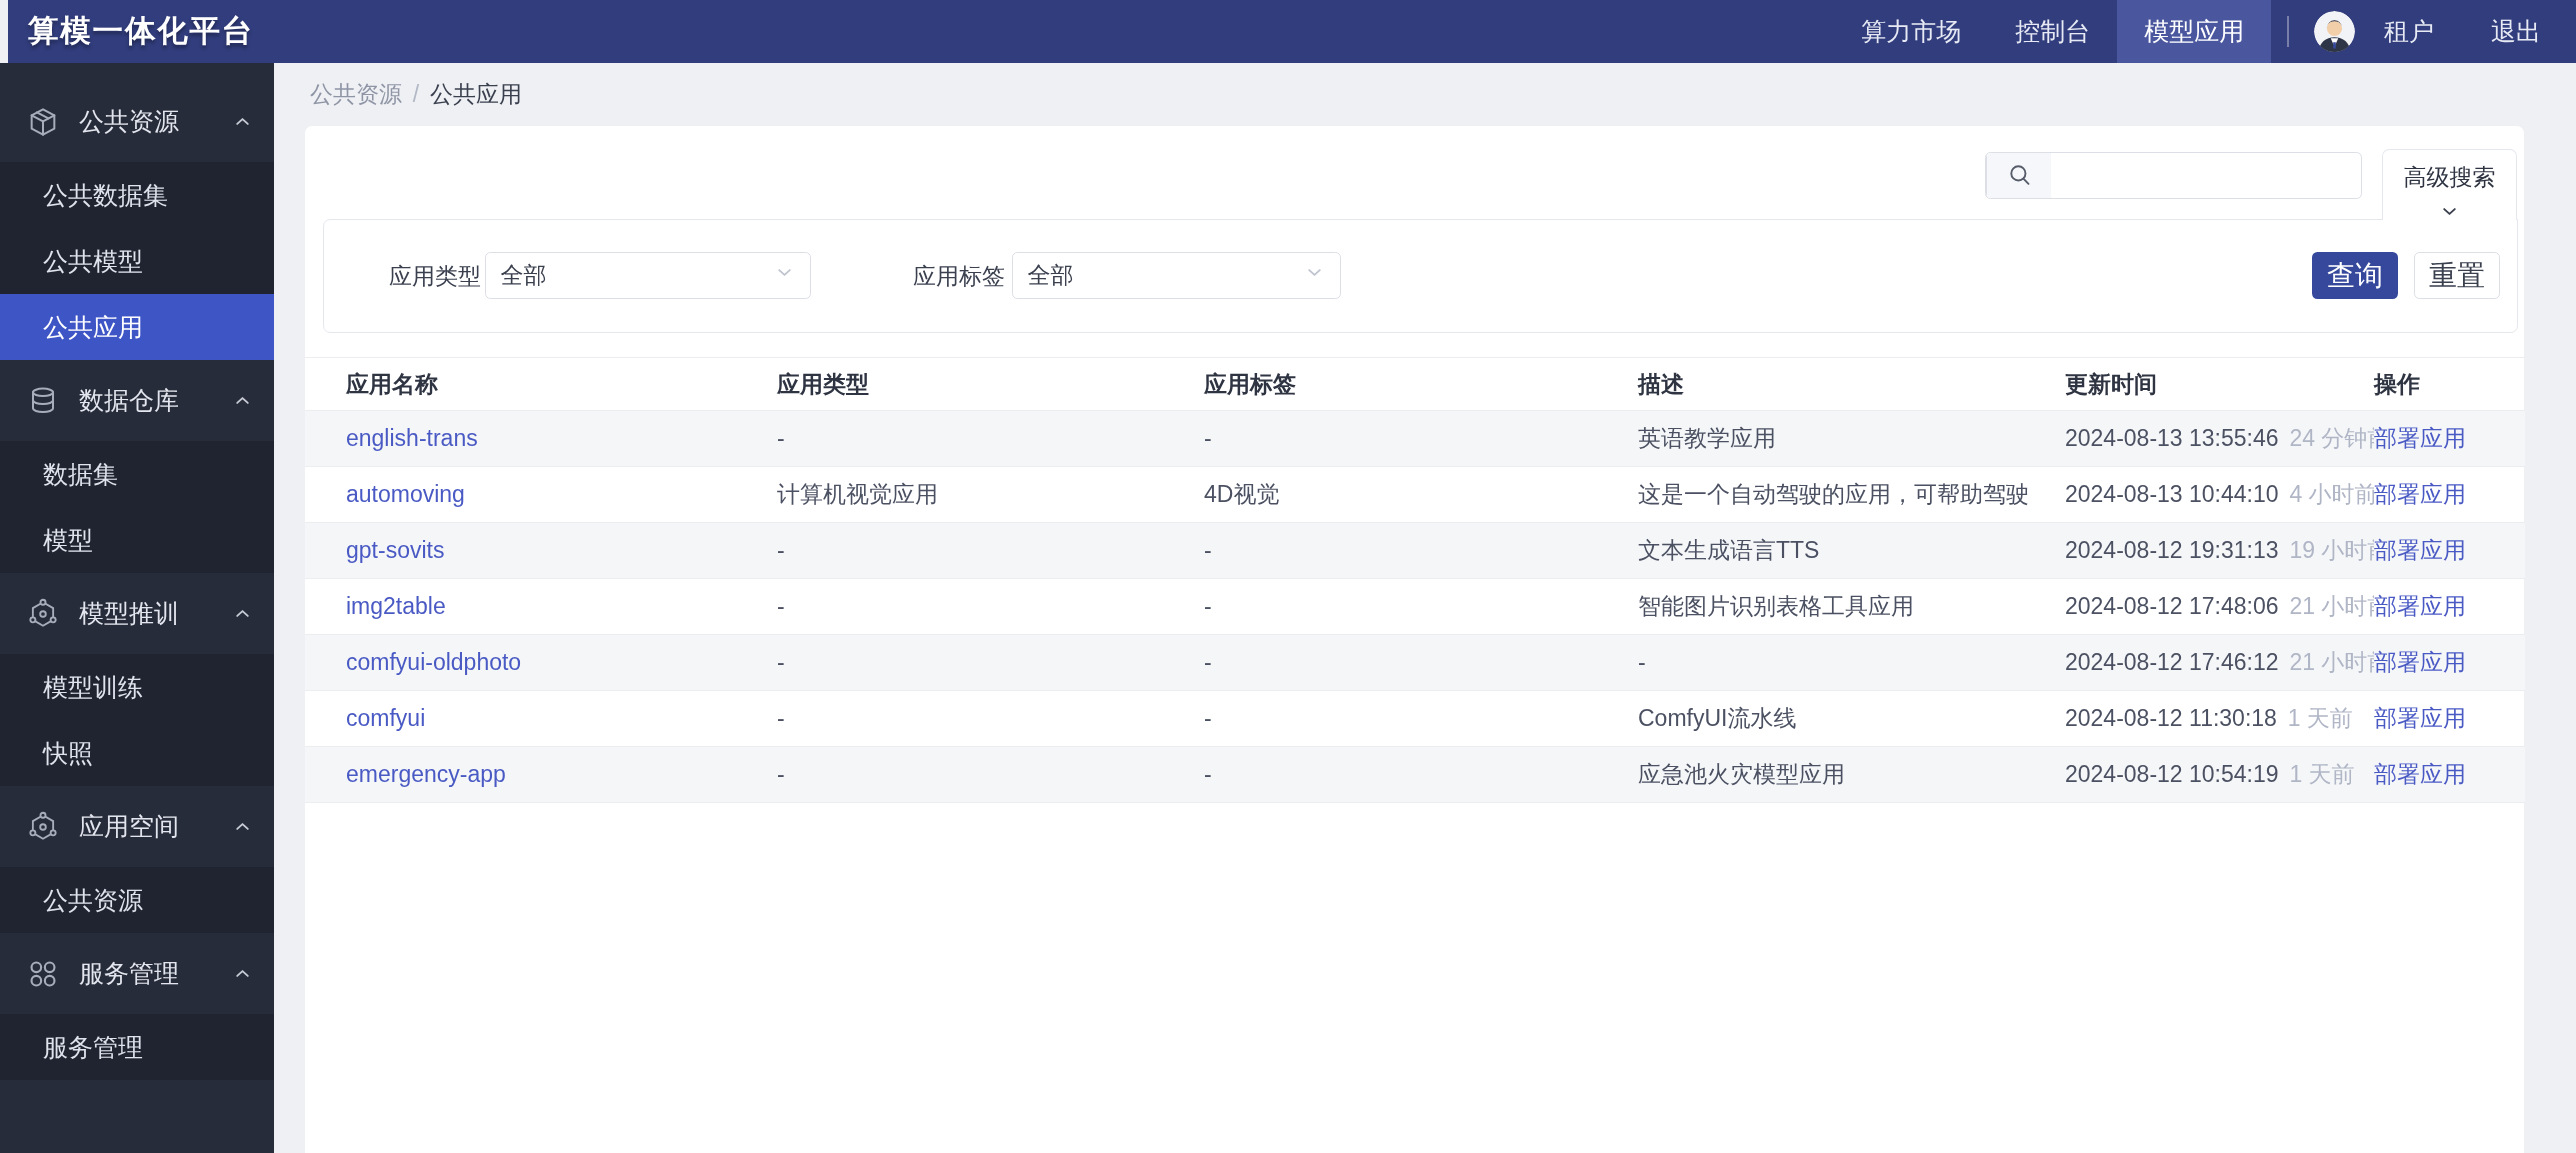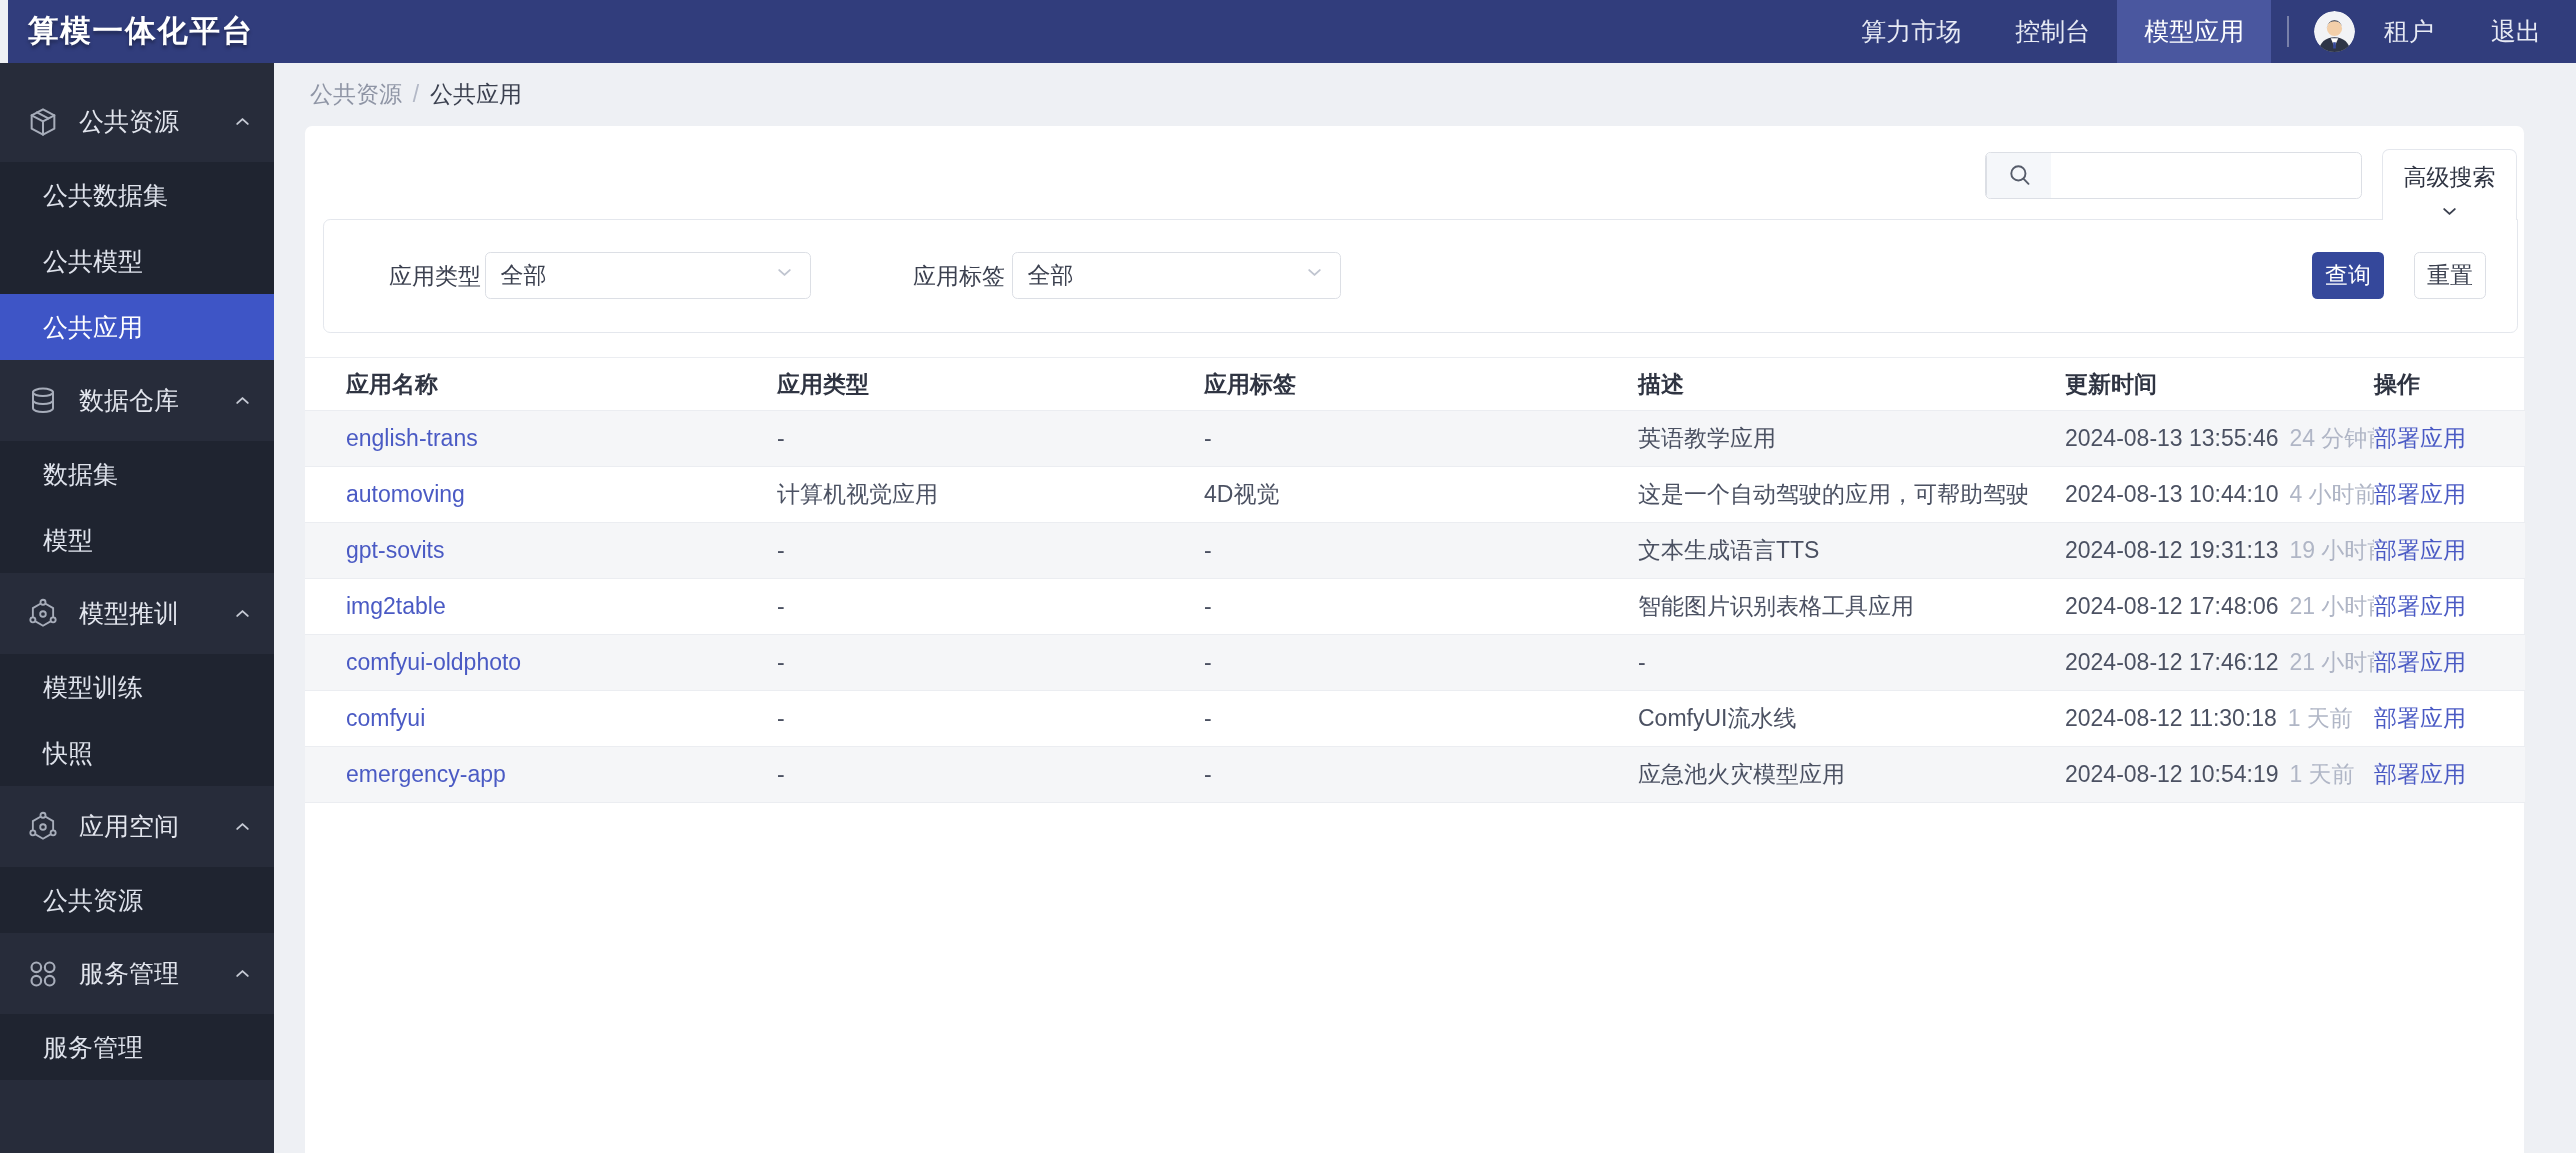--- a/index.html
+++ b/index.html
@@ -71,21 +71,21 @@
     border:0.9px solid #e4e7ed; border-radius:7.2px 0 7.2px 7.2px; background:#fff; }
   .f-label { position:absolute; top:0; height:112px; line-height:112px; font-size:23px; color:#3b404f; }
   .f-label.type { left:65px; }
   .f-label.tag  { left:589px; }
   .f-select { position:absolute; top:32px; height:47px; border:0.9px solid #dcdfe5; border-radius:5.4px;
     display:flex; align-items:center; justify-content:space-between; padding:0 14.4px;
     font-size:23px; color:#3b404f; background:#fff; cursor:pointer; }
   .f-select.type { left:161px; width:326px; }
   .f-select.tag  { left:688px; width:329px; }
   .f-select svg { width:23px; height:23px; flex:none; }
-  .btn { position:absolute; top:32px; width:72px; height:47px; border-radius:5.4px; font-size:23px;
+  .btn { position:absolute; top:32px; width:86px; height:47px; border-radius:5.4px; font-size:28px;
     display:flex; align-items:center; justify-content:center; cursor:pointer; }
   .btn-query { left:1988px; background:#35489b; color:#fff; }
   .btn-reset { left:2090px; background:#fff; color:#3b404f; border:0.9px solid #dcdfe5; }
 
   
   .table-wrap { position:absolute; left:0; top:231px; width:2219px; }
   table { width:2219px; border-collapse:collapse; table-layout:fixed; }
   th { height:53px; text-align:left; font-size:23px; font-weight:700; color:#2f3442;
     border-top:0.9px solid #ebedf1; border-bottom:0.9px solid #ebedf1; padding:0; white-space:nowrap; }
   td { height:56px; font-size:23px; color:#4b5162; border-bottom:0.9px solid #ebedf1;

